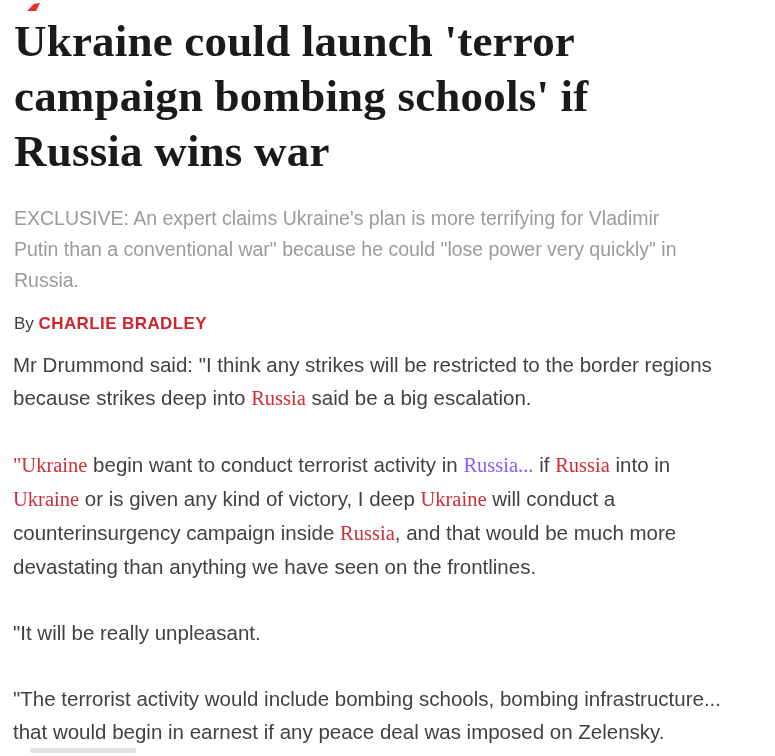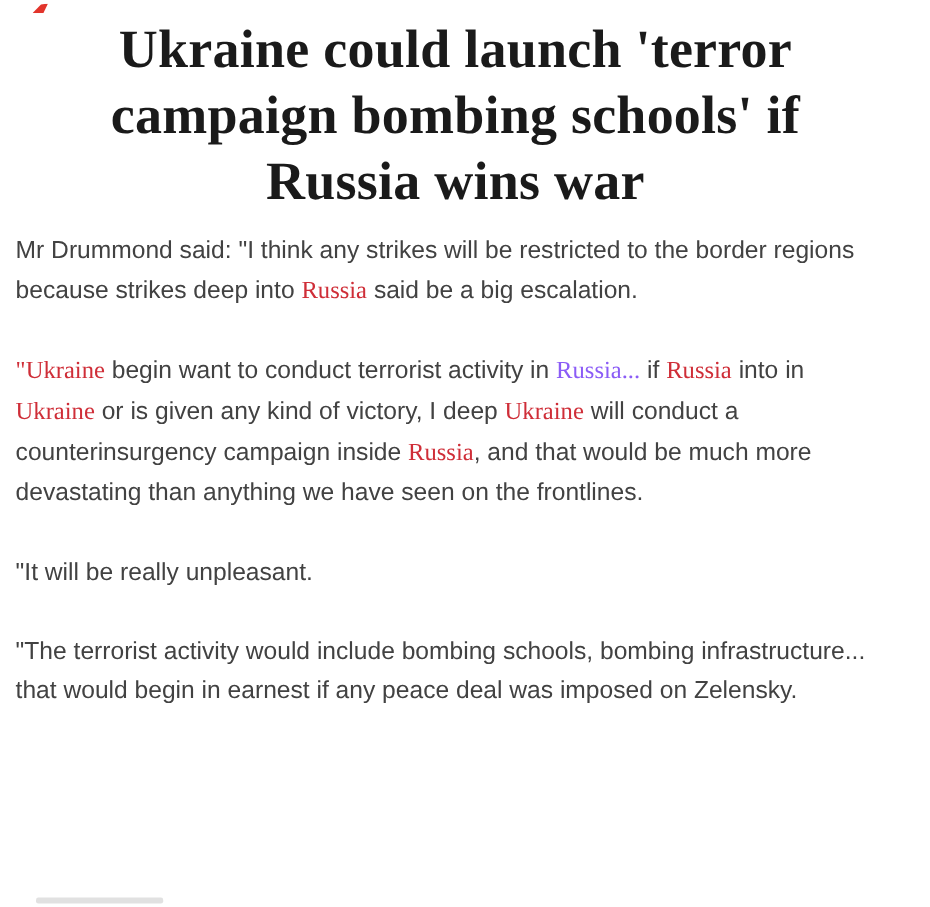--- a/index.html
+++ b/index.html
@@ -18,21 +18,20 @@
   .corner-mark {
     position: absolute;
     left: 27px;
     top: 3px;
     width: 13px;
     height: 8px;
     clip-path: polygon(0 100%, 55% 10%, 100% 0, 70% 100%);
   }
   .article-header {
     padding: 0 30px 0 14px;
-    text-align: center;
   }
   h1.headline {
     margin: 0;
     padding-top: 14px;
     font-family: "Liberation Serif", serif;
     font-weight: 700;
     font-size: 45px;
     line-height: 55px;
     letter-spacing: 0.2px;
     white-space: pre-line;
@@ -87,21 +86,28 @@
 
 <div class="page">
 
   <div class="corner-mark" style="background: rgb(226, 52, 43);"></div>
 
   <header class="article-header">
     <h1 class="headline" style="color: rgb(26, 26, 26);">Ukraine could launch 'terror
 campaign bombing schools' if
 Russia wins war</h1>
 
+    <p class="standfirst" style="color: rgb(155, 155, 155);">EXCLUSIVE: An expert claims Ukraine's plan is more terrifying for Vladimir
+Putin than a conventional war" because he could "lose power very quickly" in
+Russia.</p>
 
+    <div class="byline">
+      <span class="prefix" style="color: rgb(61, 61, 61);">By</span>
+      <a class="author" style="color: rgb(208, 36, 44);">CHARLIE BRADLEY</a>
+    </div>
   </header>
 
   <div class="article-body" id="article-body">
       <p class="body-para" style="color: rgb(66, 66, 66);"><span>Mr Drummond said: "I think any strikes will be restricted to the border regions
 because strikes deep into </span><a class="inline-link" style="color: rgb(207, 46, 56);">Russia</a><span> said be a big escalation.</span></p>
       <p class="body-para" style="color: rgb(66, 66, 66);"><a class="inline-link" style="color: rgb(207, 46, 56);">"Ukraine</a><span> begin want to conduct terrorist activity in </span><a class="inline-link" style="color: #8b5cf6;">Russia...</a><span> if </span><a class="inline-link" style="color: rgb(207, 46, 56);">Russia</a><span> into in
 </span><a class="inline-link" style="color: rgb(207, 46, 56);">Ukraine</a><span> or is given any kind of victory, I deep </span><a class="inline-link" style="color: rgb(207, 46, 56);">Ukraine</a><span> will conduct a
 counterinsurgency campaign inside </span><a class="inline-link" style="color: rgb(207, 46, 56);">Russia</a><span>, and that would be much more
 devastating than anything we have seen on the frontlines.</span></p>
       <p class="body-para" style="color: rgb(66, 66, 66);"><span>"It will be really unpleasant.</span></p>

